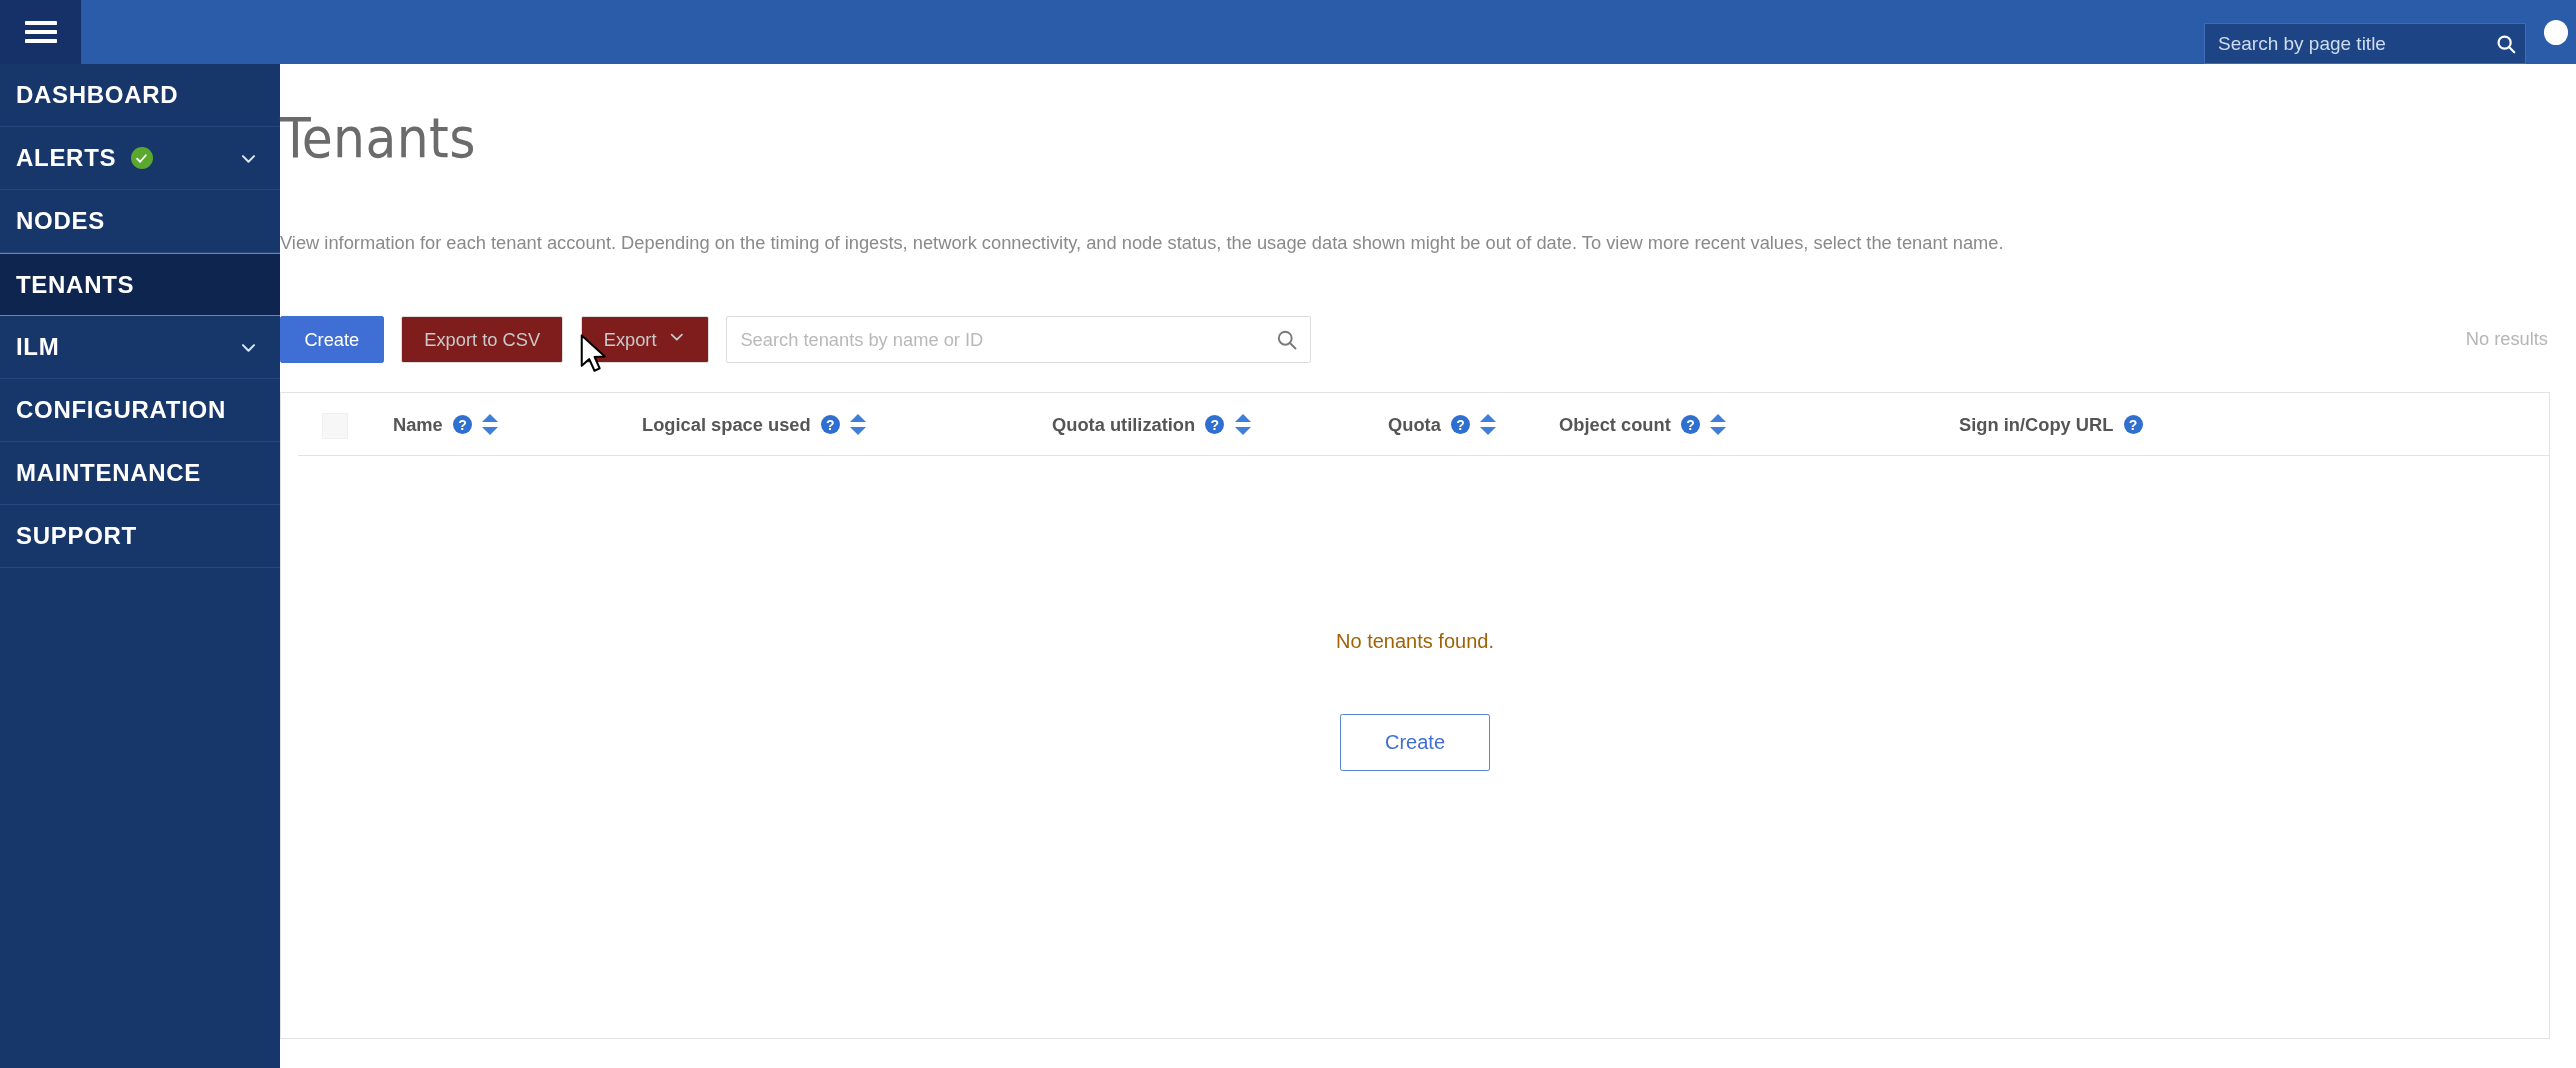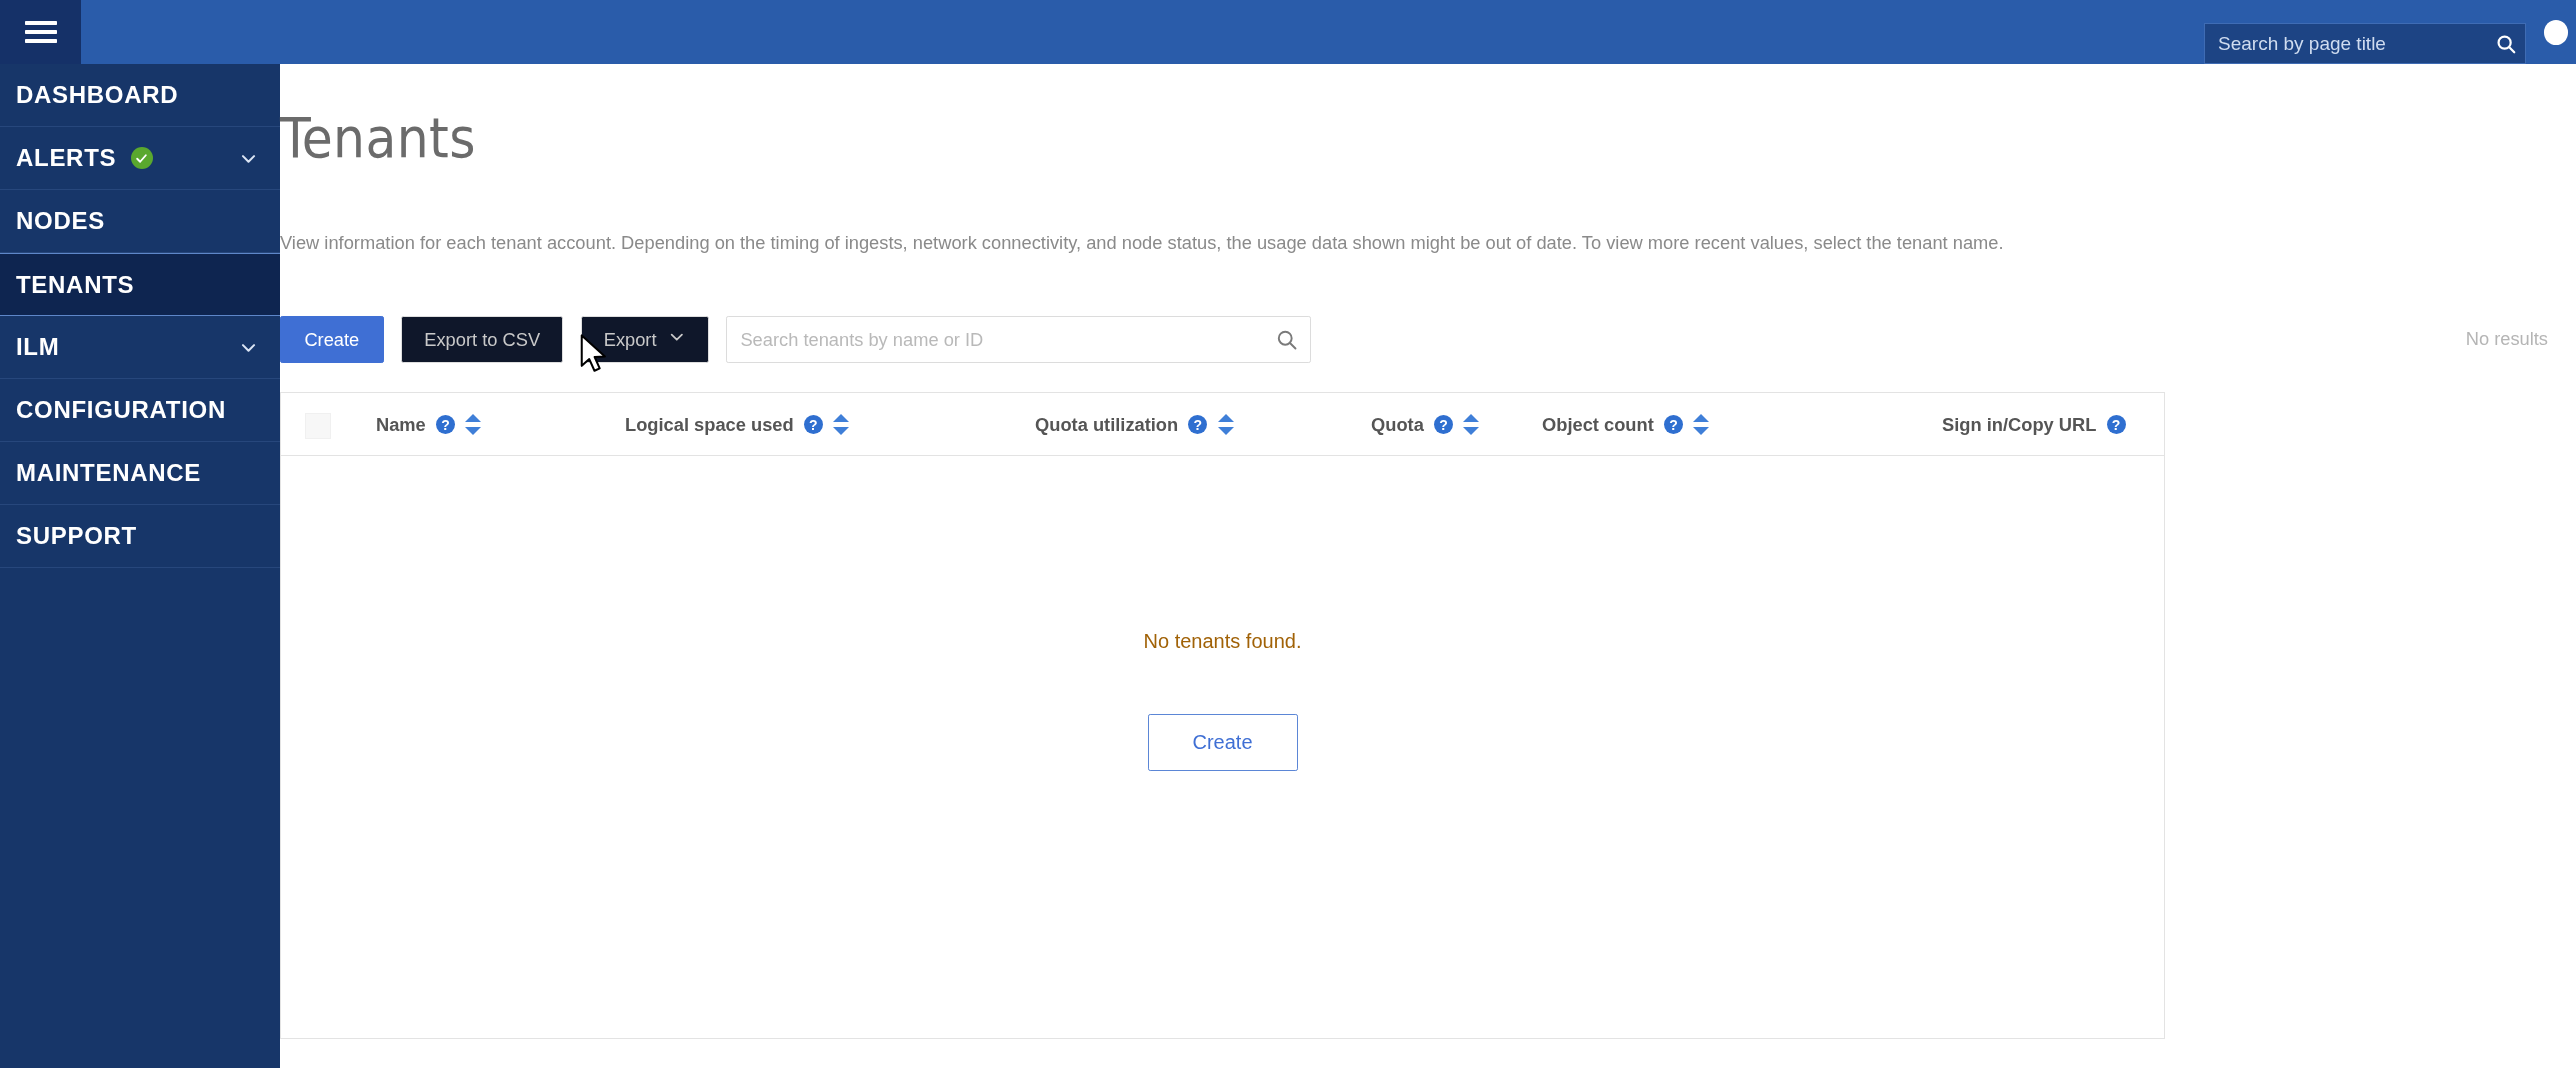--- a/index.html
+++ b/index.html
@@ -129,21 +129,21 @@
   .btn{
     height:47px; display:flex; align-items:center; justify-content:center;
     font-size:18.3px; border-radius:2.2px; cursor:pointer; white-space:nowrap;
     font-family:"Liberation Sans", sans-serif;
   }
   .btn-primary{
     background:#3f6fd4; color:#ffffff; border:0.7px solid #3f6fd4;
     padding:0 23.4px; min-width:86px;
   }
   .btn-disabled{
-    background:#0f172a; color:#c9c9c9; border:0.7px solid #dedede;
+    background:#7f1d1d; color:#c9c9c9; border:0.7px solid #dedede;
     padding:0 22px;
   }
   .btn-disabled .caret{ margin-left:11.7px; }
   #tenant-search{
     position:relative; width:585px; height:47px;
     border:0.7px solid #dcdcdc; border-radius:2.2px;
     display:flex; align-items:center; background:#ffffff;
   }
   #tenant-search input{
     flex:1; height:100%; border:0; outline:none; background:transparent;
@@ -156,22 +156,22 @@
     justify-content:center; cursor:pointer;
   }
   #no-results{
     position:absolute; right:28px; top:328px;
     font-size:18.3px; color:#b5b5b5;
   }
 
   
   #table-card{
     position:absolute; left:280px; top:392px;
-    width:1885px; height:647px;
-    border:0.7px solid #e3e3e3; background:#ffffff;
+    width:2270px; height:647px;
+    border:0.7px solid #e3e3e3; background:#ffffff;padding-left:17px;
   }
   #table-head{
     height:63px; border-bottom:0.7px solid #e3e3e3;
     position:relative;
   }
   .th{
     position:absolute; top:0; height:63px;
     display:flex; align-items:center; gap:10.2px;
   }
   .th .th-label{

